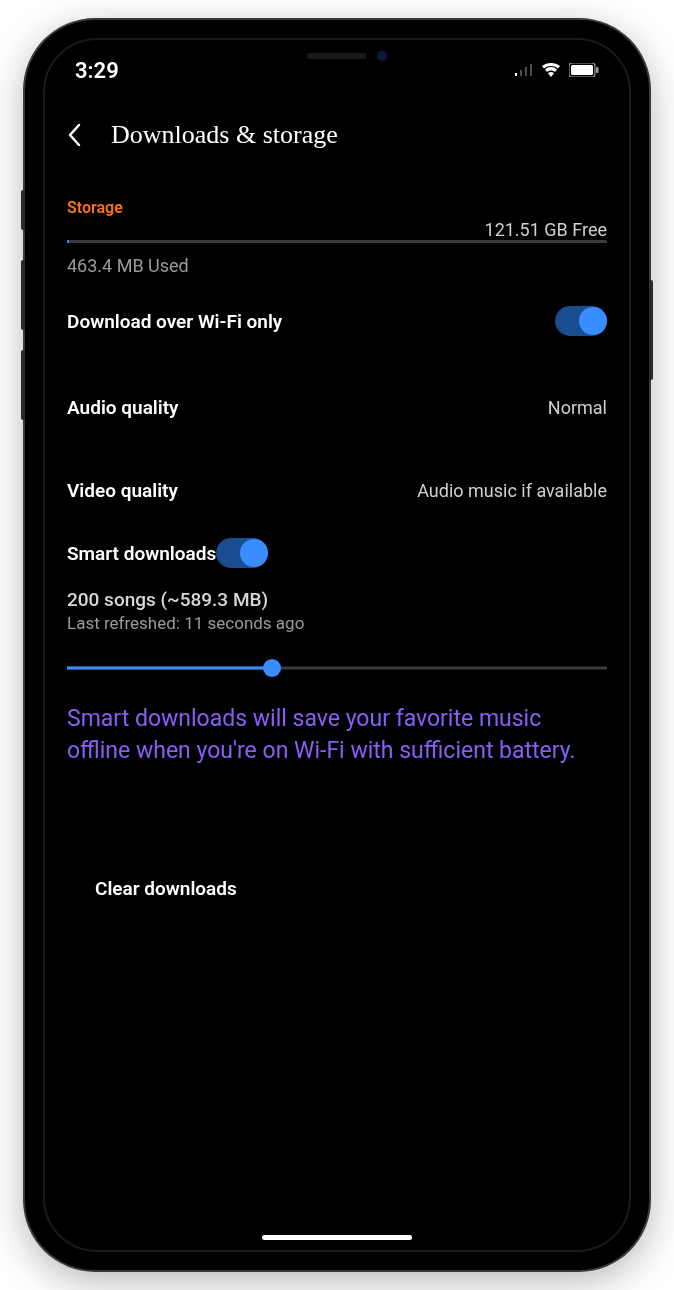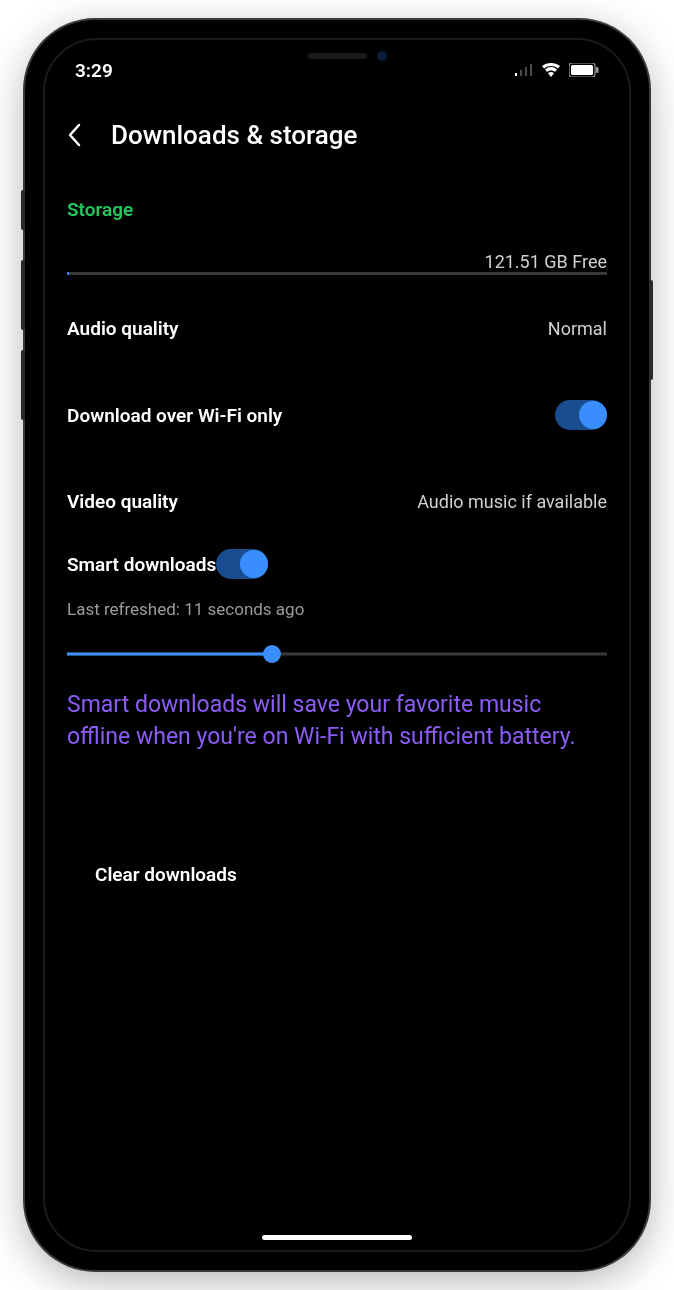--- a/index.html
+++ b/index.html
@@ -91,46 +91,47 @@
     .status-bar {
       height: 50px;
       display: flex;
       justify-content: space-between;
       align-items: center;
       padding: 0 30px;
       padding-top: 10px;
       color: #fff;
       font-weight: 600;
     }
-    .status-time { font-size: 19px; }
+    .status-time { font-size: 22px; }
     .status-right { display: flex; align-items: center; gap: 8px; }
     .header {
       display: flex;
       align-items: center;
       padding: 30px 22px 20px 22px;
       gap: 30px;
     }
     .back-icon {
       color: #fff;
       font-size: 26px;
       display: flex;
       align-items: center;
     }
     .header-title {
       color: #fff;
       font-size: 26px;
       font-weight: 500;
+      font-family: Liberation Serif, serif;
     }
     .content { padding: 0 22px; }
     .section-label {
-      color: #22c55e;
-      font-size: 19px;
+      color: #f97316;
+      font-size: 16px;
       font-weight: 600;
       margin-top: 28px;
-      margin-bottom: 30px;
+      margin-bottom: 2px;
     }
     .storage-free {
       text-align: right;
       color: #d0d0d0;
       font-size: 18px;
     }
     .storage-bar {
       width: 100%;
       height: 3px;
       background: #3a3a3a;
@@ -296,45 +297,47 @@
       <div class="header-title">Downloads &amp; storage</div>
     </div>
 
     <div class="content">
 
       <div class="section-label">Storage</div>
       <div class="storage-free">121.51 GB Free</div>
       <div class="storage-bar">
         <div class="storage-bar-fill"></div>
       </div>
-
-      <div class="row">
-        <div class="row-label">Audio quality</div>
-        <div class="row-value">Normal</div>
-      </div>
+      <div class="storage-used">463.4 MB Used</div>
 
       <div class="row">
         <div class="row-label">Download over Wi-Fi only</div>
         <div class="toggle">
           <div class="toggle-knob"></div>
         </div>
+      </div>
+
+      <div class="row">
+        <div class="row-label">Audio quality</div>
+        <div class="row-value">Normal</div>
       </div>
 
       <div class="row">
         <div class="row-label">Video quality</div>
         <div class="row-value">Audio music if available</div>
       </div>
 
       <div class="smart-section">
         <div class="smart-head">
           <div class="row-label">Smart downloads</div>
           <div class="toggle">
             <div class="toggle-knob"></div>
           </div>
         </div>
+        <div class="smart-info1">200 songs (~589.3 MB)</div>
         <div class="smart-info2">Last refreshed: 11 seconds ago</div>
         <div class="slider">
           <div class="slider-track"></div>
           <div class="slider-fill"></div>
           <div class="slider-thumb"></div>
         </div>
         <div class="smart-desc">Smart downloads will save your favorite music offline when you're on Wi-Fi with sufficient battery.</div>
       </div>
 
       <div class="clear-row">

